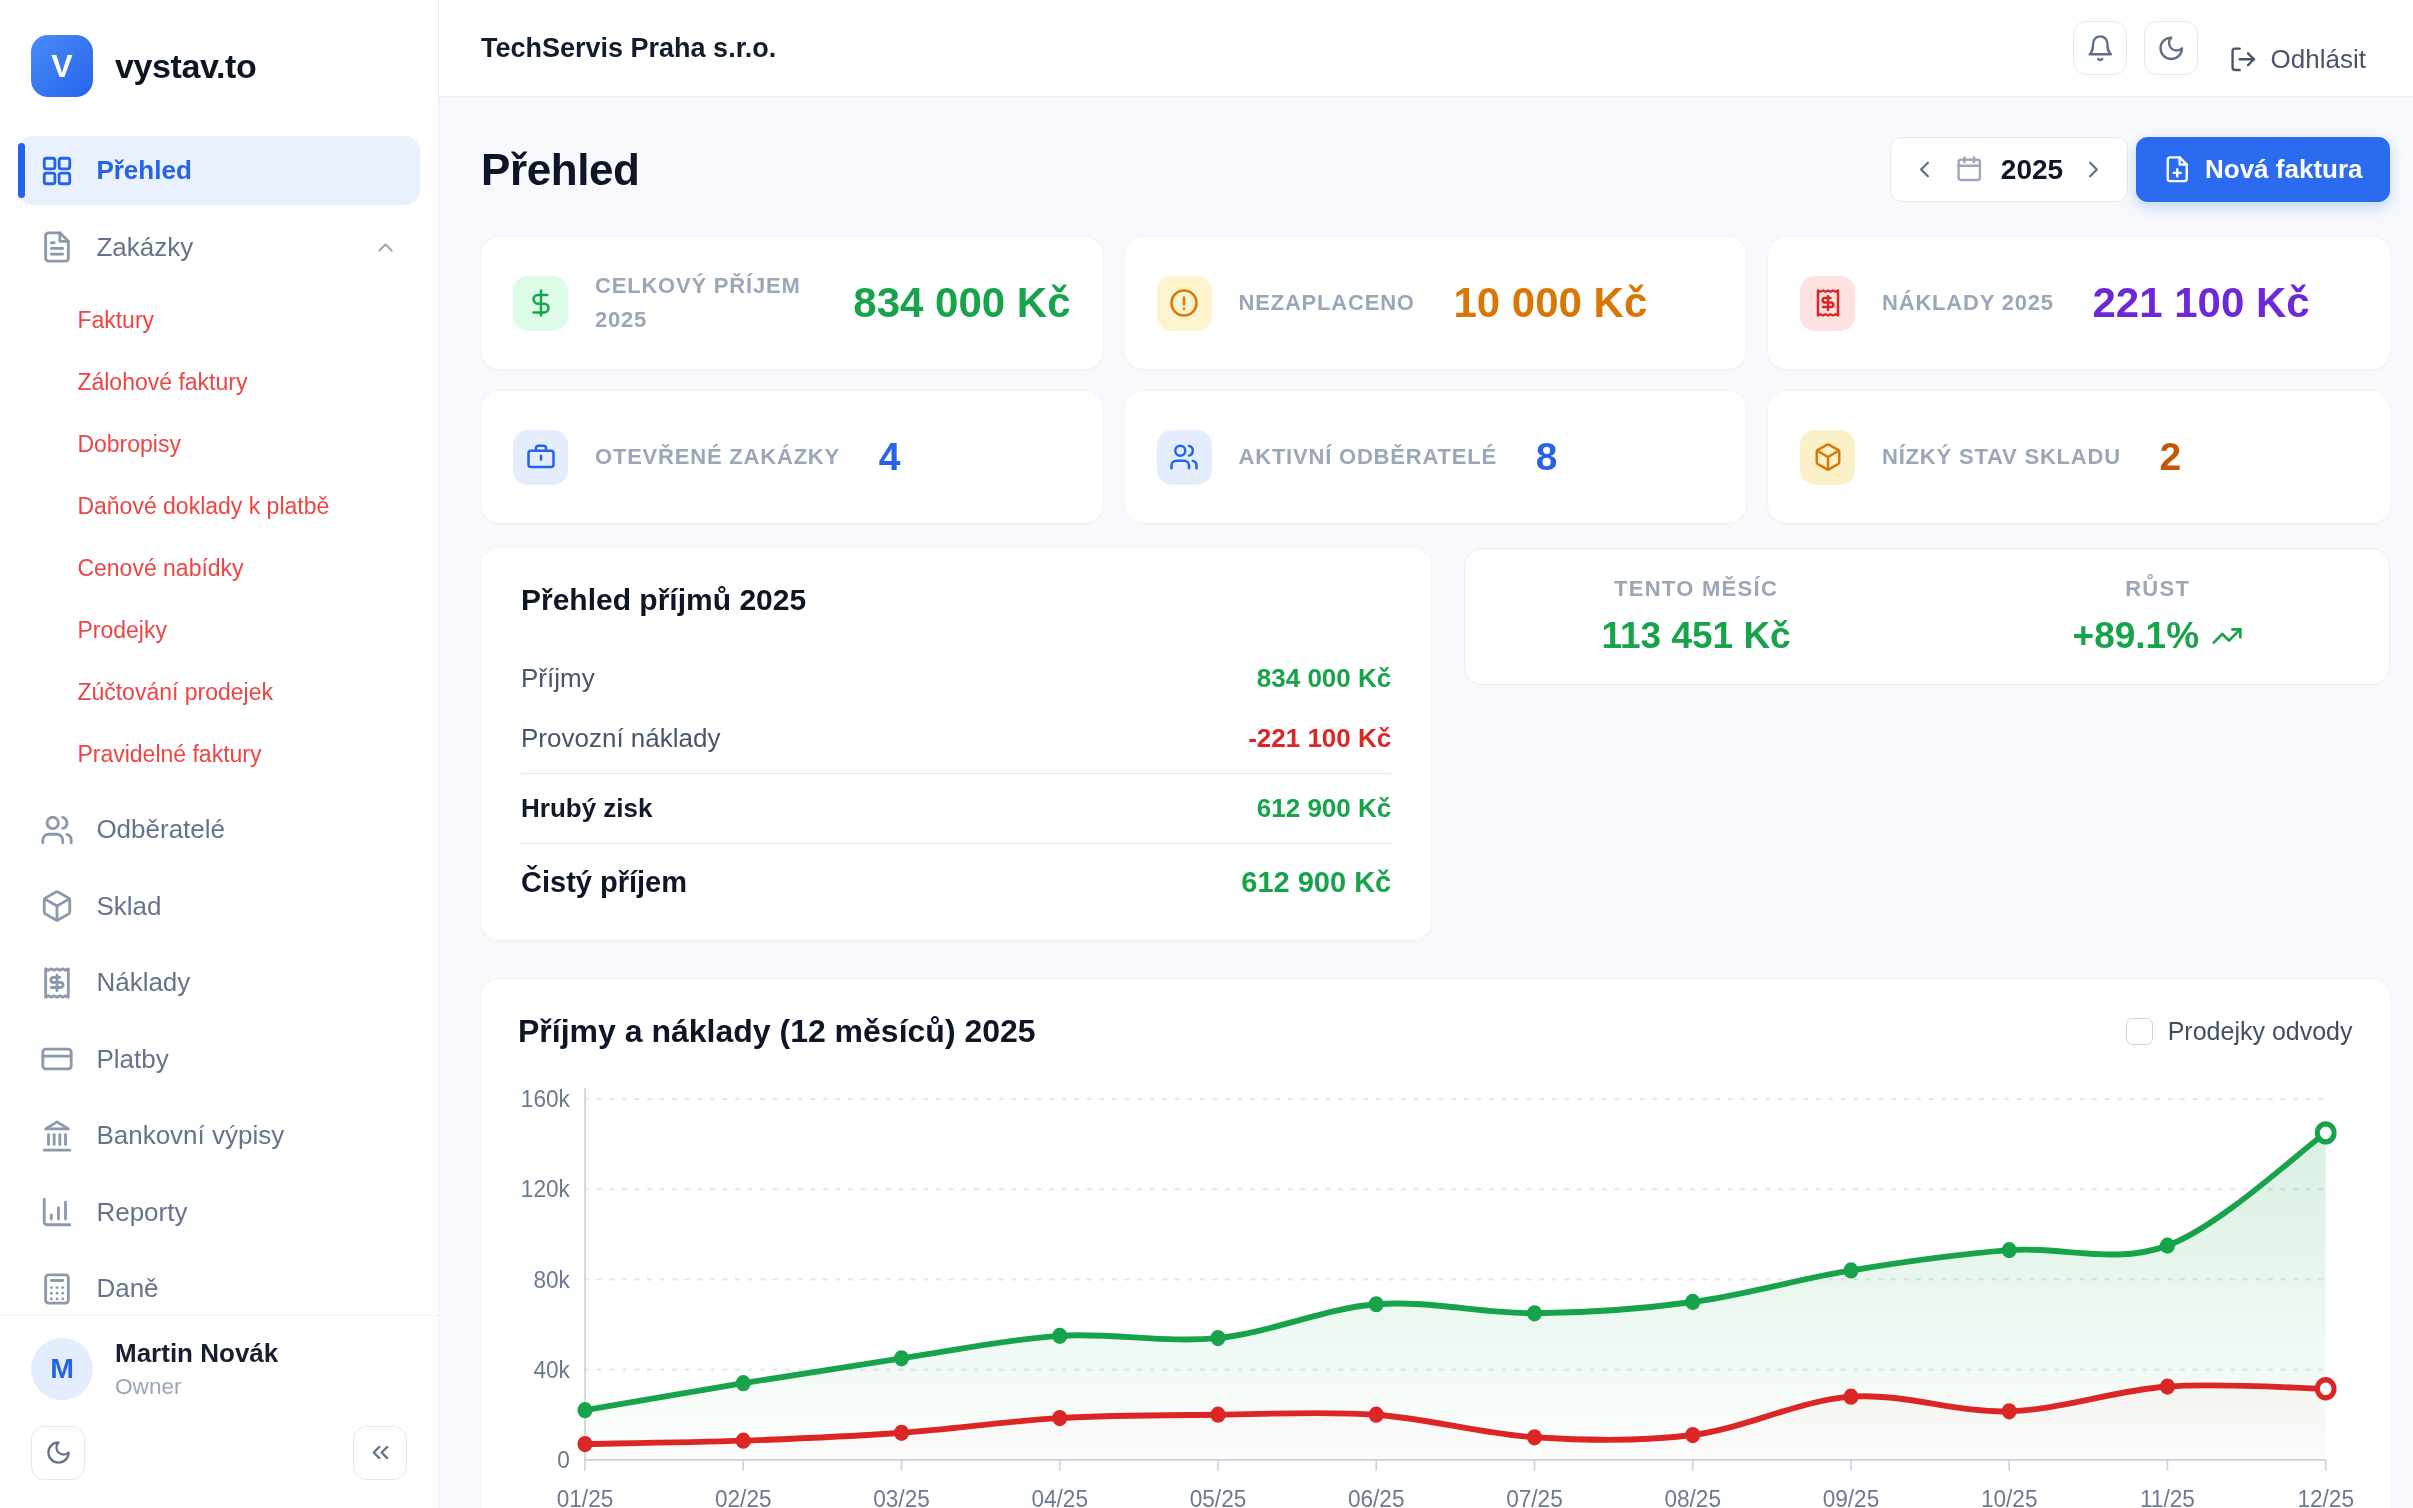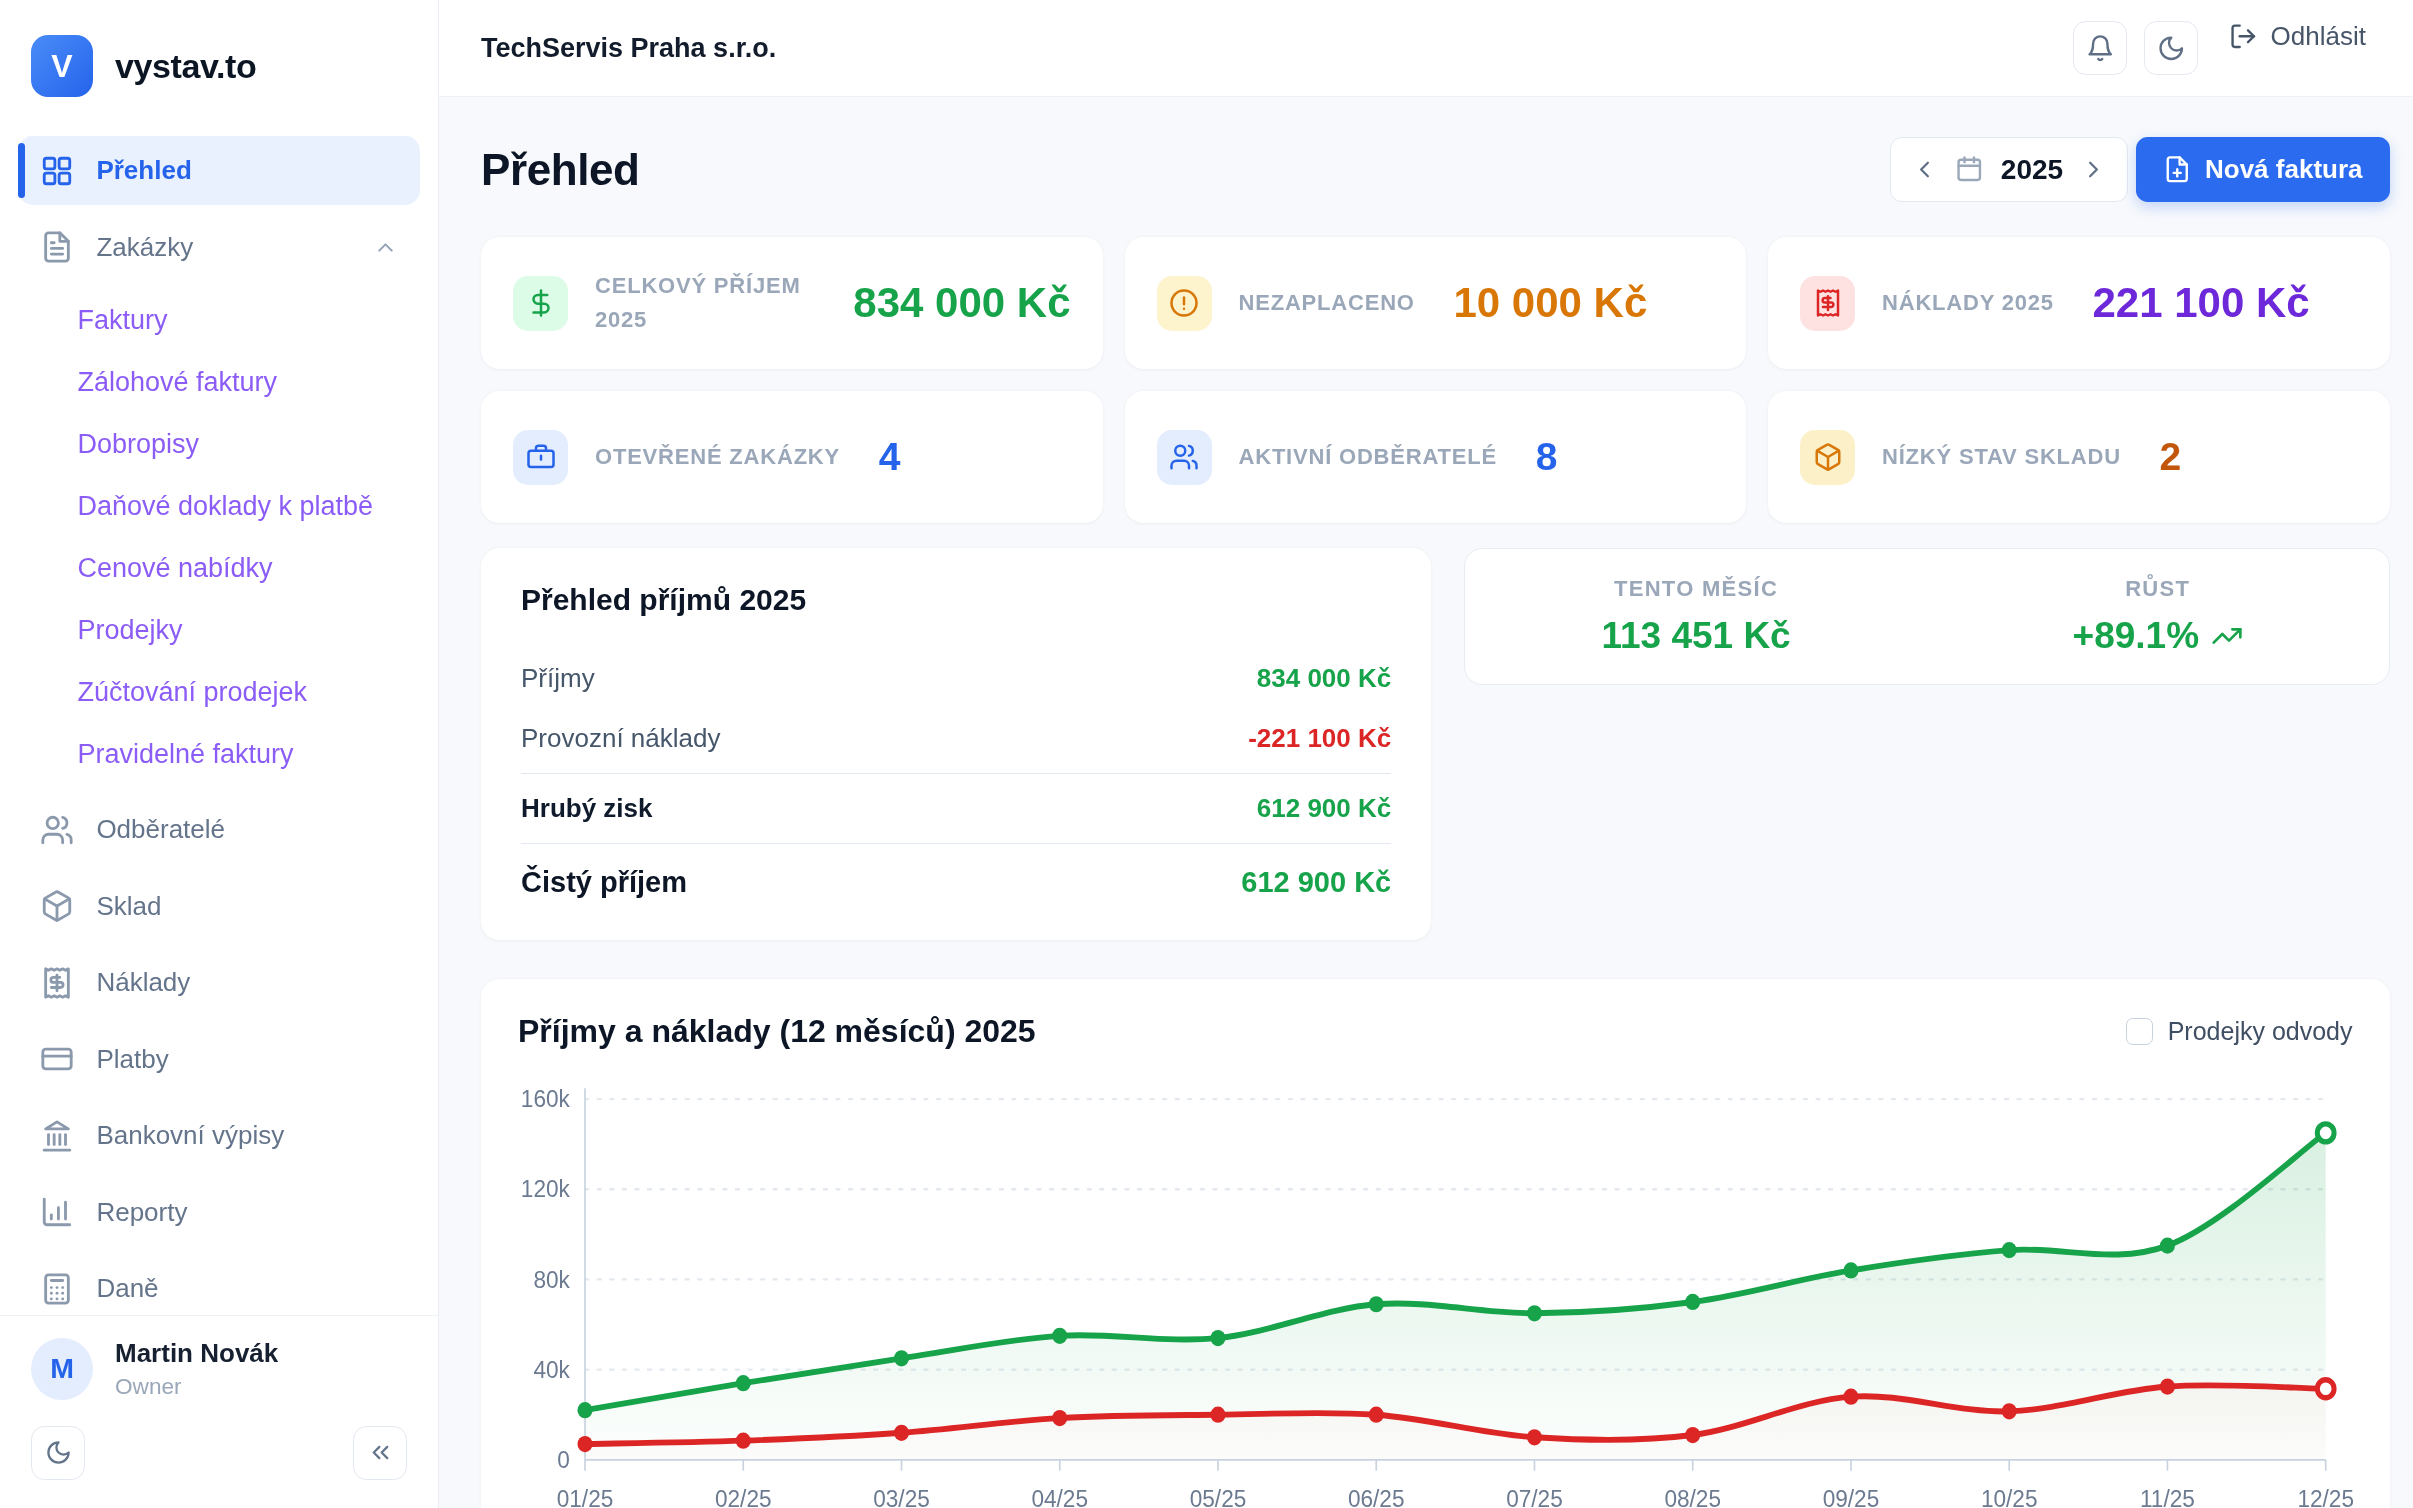--- a/index.html
+++ b/index.html
@@ -35,21 +35,21 @@
   .side-item.active { background: #e9f1fe; color: #2563eb; font-weight: 600; }
   .side-item.active .ic { color: #2563eb; }
   .side-item.active::before {
     content: ""; position: absolute; left: 0; top: 6.7px; bottom: 6.7px;
     width: 6.7px; border-radius: 6.7px; background: #2563eb;
   }
   .chev { margin-left: auto; width: 25px; height: 25px; color: #94a3b8; }
   .sub { list-style: none; margin: 1.7px 0 10px; }
   .sub li {
     height: 62px; display: flex; align-items: center; padding-left: 59px;
-    font-size: 27px; color: #8b5cf6; border-radius: 11.7px; cursor: pointer; white-space: nowrap;
+    font-size: 23px; color: #ef4444; border-radius: 11.7px; cursor: pointer; white-space: nowrap;
   }
   .profile { border-top: 0.8px solid #edf1f6; display: flex; align-items: center; gap: 22px; padding: 22px 31px 13.4px; }
   .avatar {
     width: 62px; height: 62px; border-radius: 50%; background: #e3edfd; color: #2563eb;
     font-weight: 700; font-size: 28.5px; display: flex; align-items: center; justify-content: center; flex: none;
   }
   .p-name { font-size: 26px; font-weight: 700; color: #162031; margin-bottom: 5.9px; }
   .p-role { font-size: 22.6px; color: #9aa7b9; }
   .side-foot { display: flex; justify-content: space-between; padding: 11.7px 31px 28.5px; }
   .sq-btn {
@@ -57,21 +57,21 @@
     background: #fff; color: #64748b; display: flex; align-items: center; justify-content: center; cursor: pointer;
   }
   .sq-btn .ic { width: 27px; height: 27px; }
   
   .main { flex: 1; min-width: 0; height: 100%; display: flex; flex-direction: column; }
   .topbar {
     height: 97px; min-height: 97px; background: #fff; border-bottom: 0.8px solid #eef2f6;
     display: flex; align-items: center; padding: 0 47px 0 42px;
   }
   .company { font-size: 27px; font-weight: 700; color: #121c2c; }
-  .top-right { margin-left: auto; display: flex; align-items: flex-start; gap: 17px; }
+  .top-right { margin-left: auto; display: flex; align-items: flex-end; gap: 17px; }
   .icon-btn {
     width: 54px; height: 54px; border: 0.8px solid #e4e9f0; border-radius: 12.6px;
     background: #fff; color: #5f7086; display: flex; align-items: center; justify-content: center; cursor: pointer;
   }
   .icon-btn .ic { width: 28.5px; height: 28.5px; }
   .logout { display: flex; align-items: center; gap: 13.4px; color: #475569; font-size: 26px; margin-left: 13.4px; cursor: pointer; }
   .logout .ic { width: 28.5px; height: 28.5px; }
   .content { flex: 1; padding: 40px 23.5px 0 42px; overflow: hidden; }
   .page-head { display: flex; align-items: center; margin-bottom: 35px; }
   h1.title { font-size: 44px; font-weight: 800; color: #0c1626; letter-spacing: -0.4px; }

